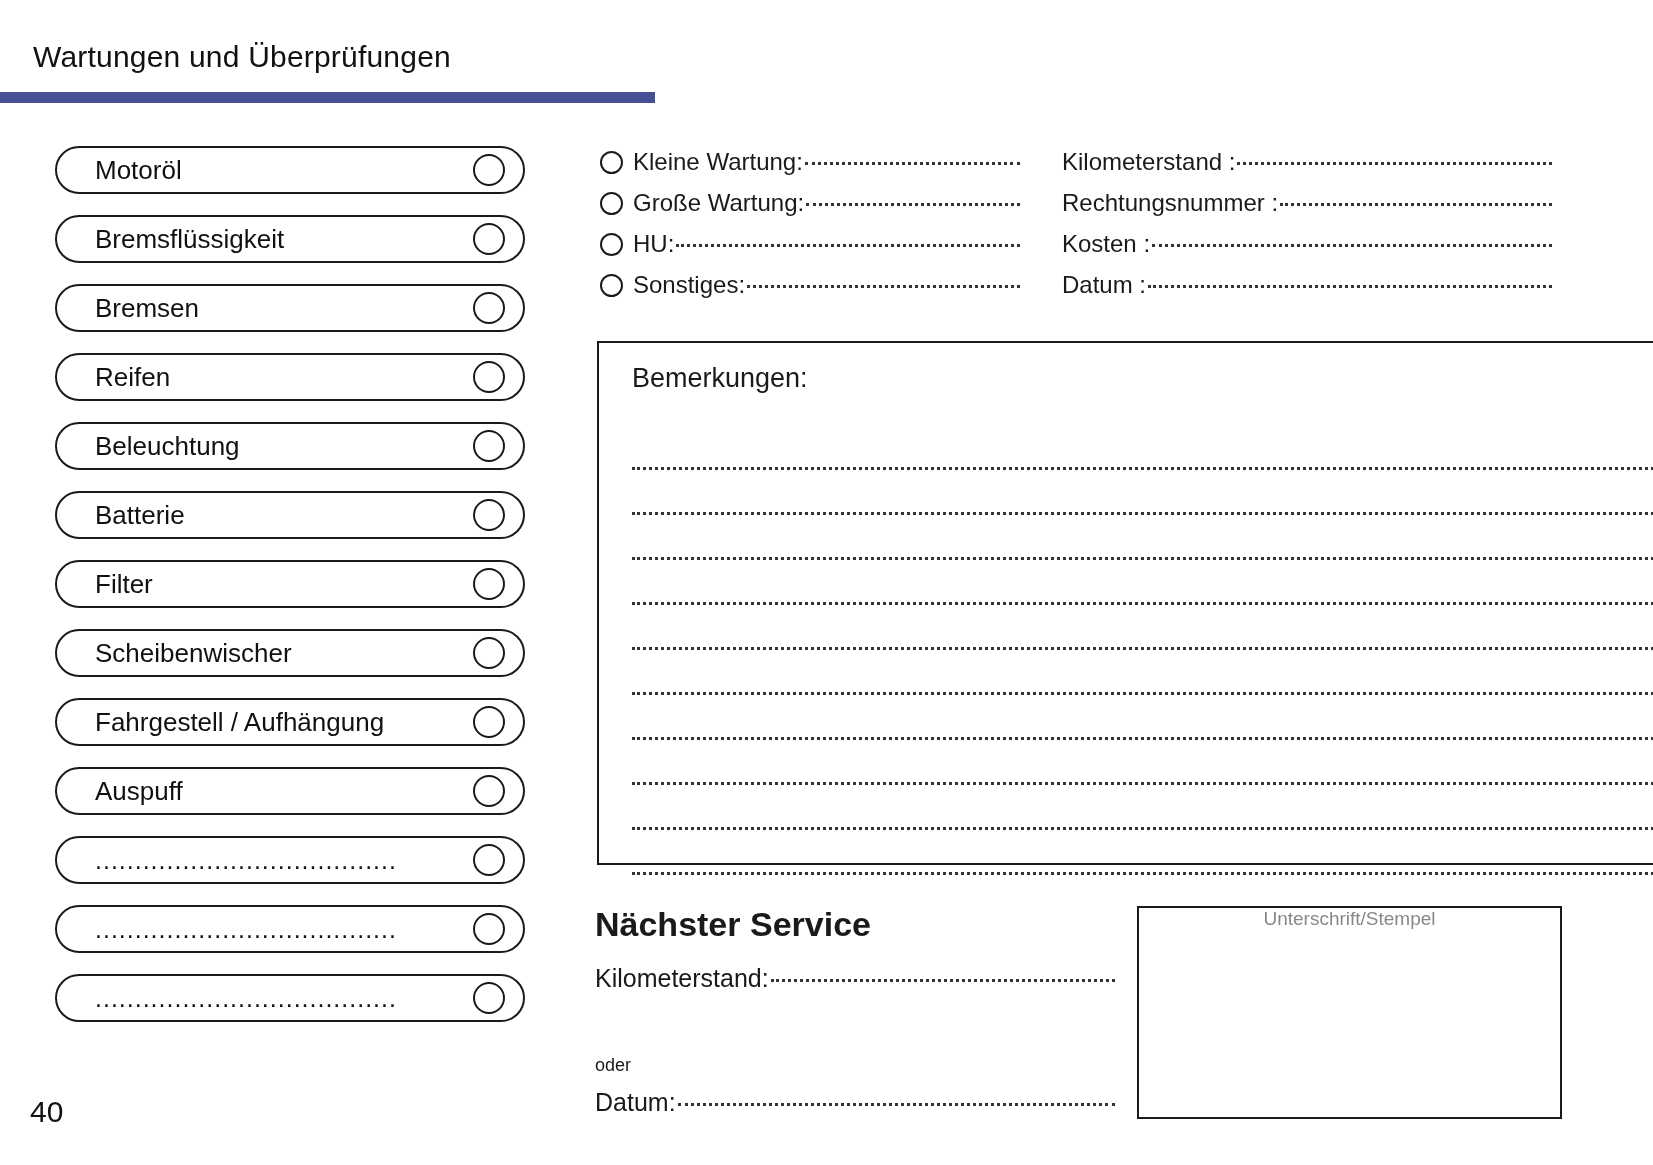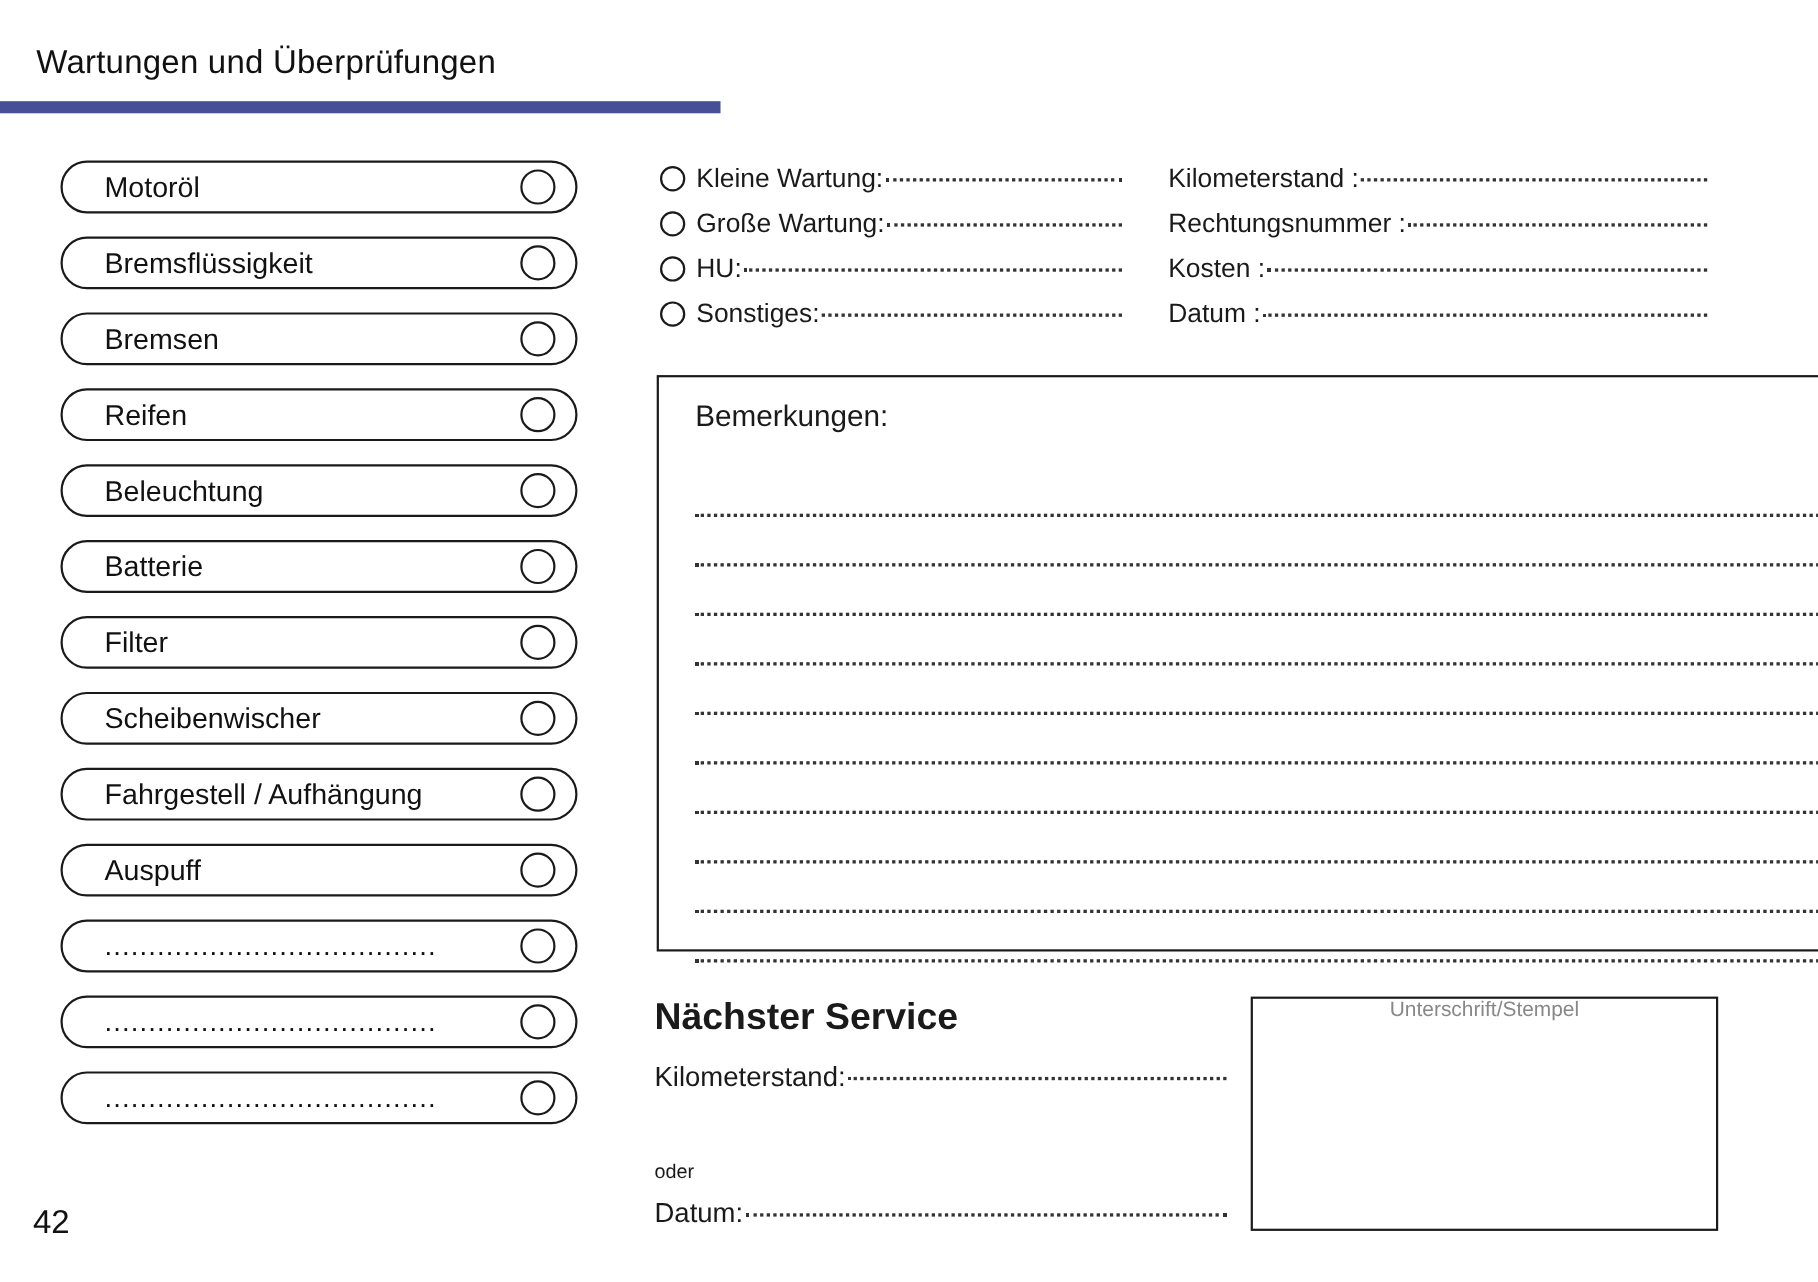--- a/index.html
+++ b/index.html
@@ -371,15 +371,15 @@
     <div class="next-row">
       <span class="next-label">Datum:</span>
       <span class="dots"></span>
     </div>
   </div>
 
   <div class="signature-box">
     <div class="signature-hint">Unterschrift/Stempel</div>
   </div>
 
-  <div class="page-number">42</div>
+  <div class="page-number">40</div>
 
 </div>
 
 </body></html>

